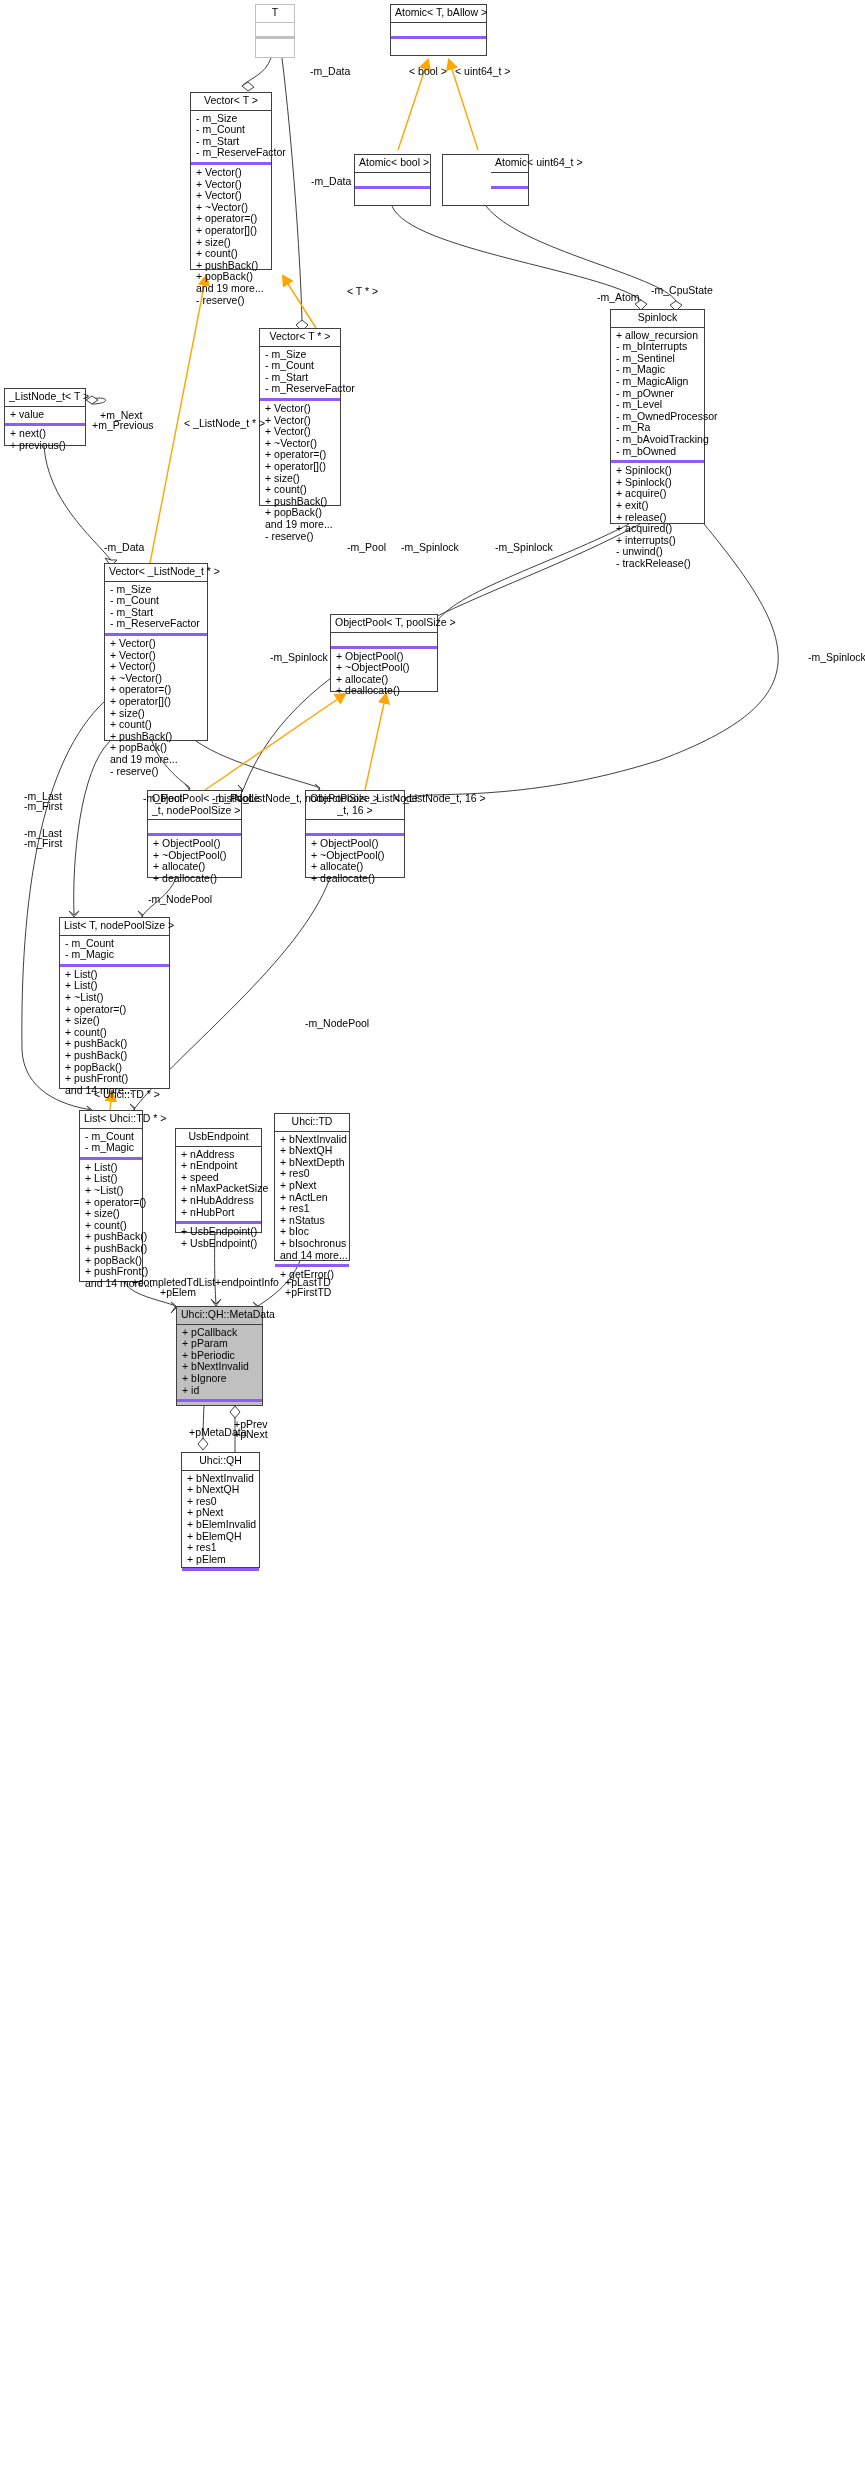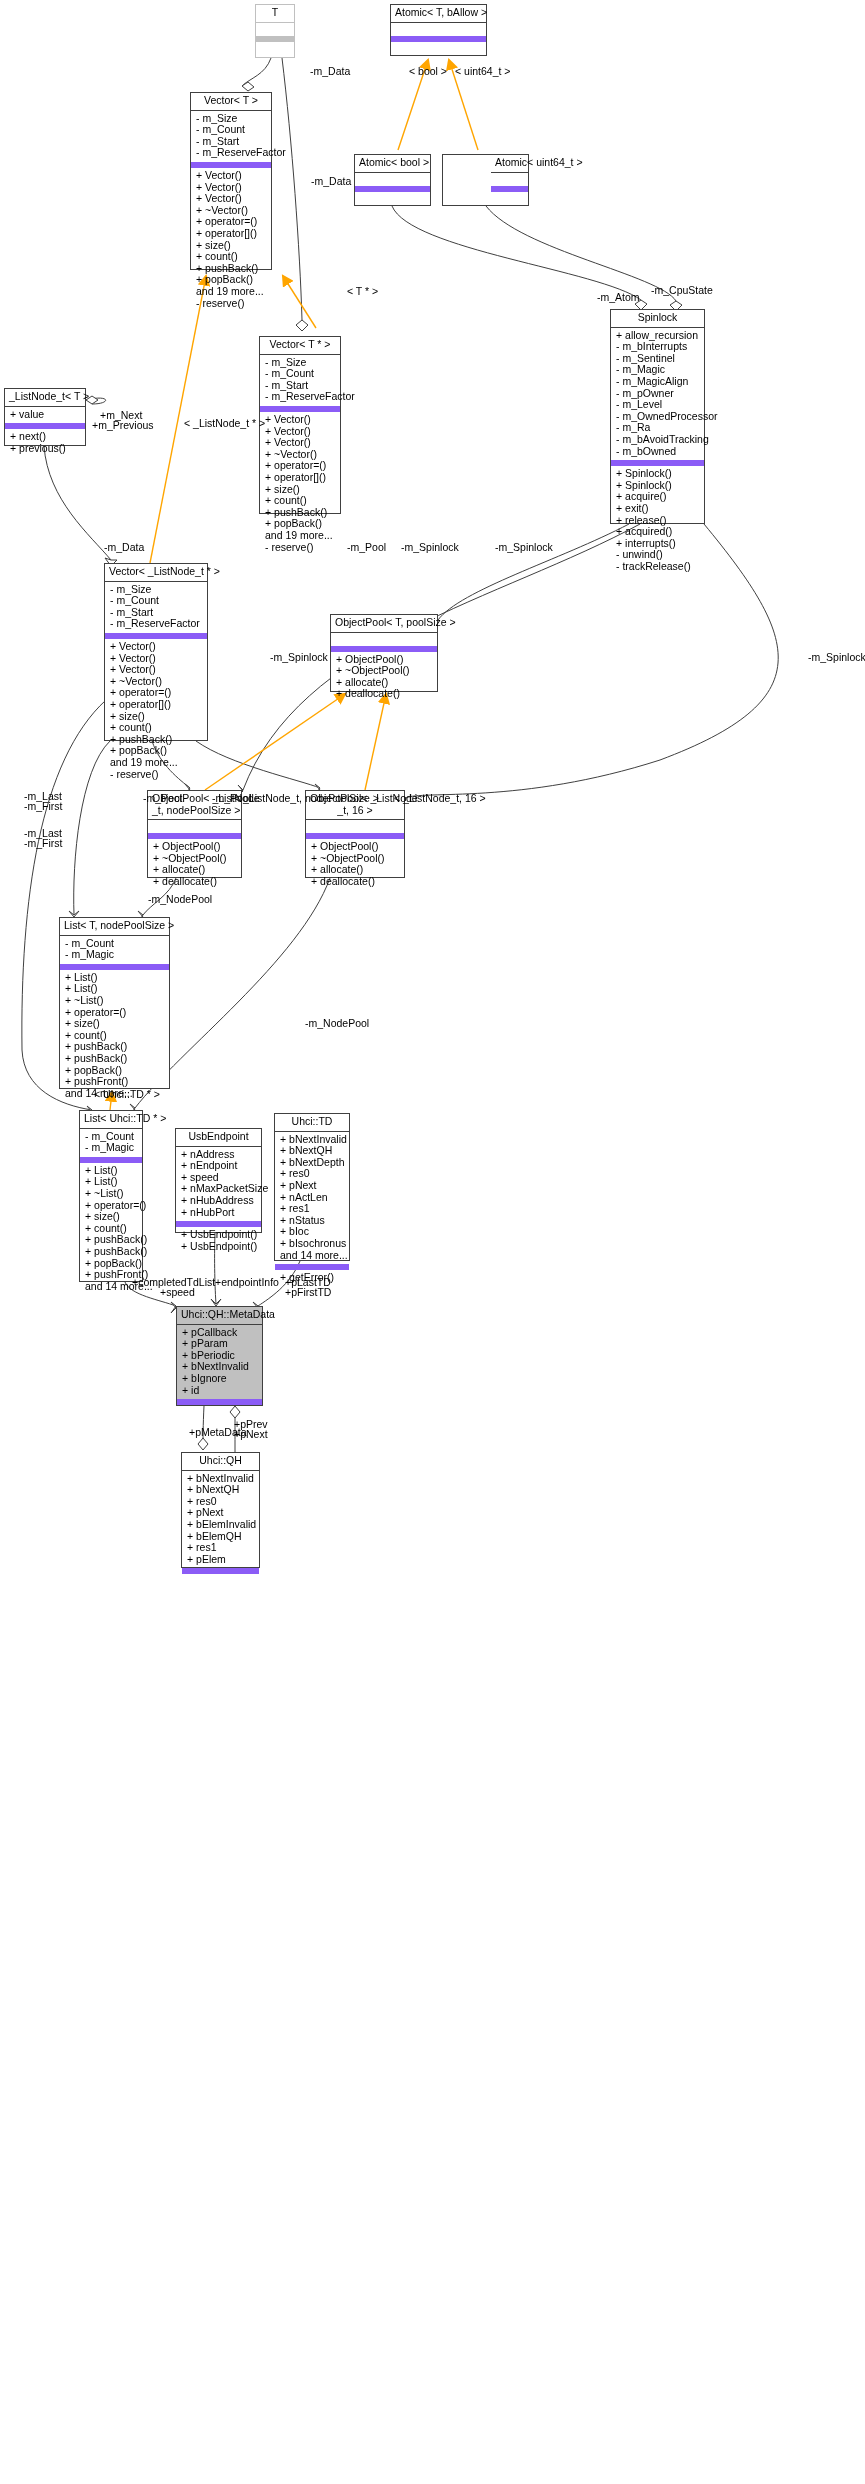--- a/index.html
+++ b/index.html
@@ -42,21 +42,21 @@
   }
   .node .title {
     text-align: center;
     padding: 2px 4px 3px 4px;
     border-bottom: 1px solid #404040;
     white-space: nowrap;
   }
   .node.grey .title { border-bottom-color: #c0c0c0; }
   .node .sect {
     padding: 2px 4px 3px 5px;
-    border-bottom: 6px solid #8b5cf6;
+    border-bottom: 3px solid #8b5cf6;
   }
   .node.grey .sect { border-bottom-color: #c0c0c0; }
   .node .sect:last-child { border-bottom: none; }
   .node .sect.empty { height: 13px; padding: 0; }
   .node .row { white-space: nowrap; }
   .elabel {
     position: absolute;
     font-size: 10.5px;
     line-height: 12px;
     white-space: pre;
@@ -189,21 +189,21 @@
       <div class="node" style="left: 354px; top: 154px; width: 77px; height: 52px;">
         <div class="title">Atomic&lt; bool &gt;</div>
         <div class="sect empty"></div>
         <div class="sect empty"></div>
       </div>
       <div class="node" style="left: 442px; top: 154px; width: 87px; height: 52px; padding-left: 48px;">
         <div class="title">Atomic&lt; uint64_t &gt;</div>
         <div class="sect empty"></div>
         <div class="sect empty"></div>
       </div>
-      <div class="node" style="left: 259px; top: 328px; width: 82px; height: 178px; margin-top: 8px;">
+      <div class="node" style="left: 259px; top: 328px; width: 82px; height: 178px;">
         <div class="title">Vector&lt; T * &gt;</div>
         <div class="sect">
           <div class="row">- m_Size</div>
           <div class="row">- m_Count</div>
           <div class="row">- m_Start</div>
           <div class="row">- m_ReserveFactor</div>
         </div>
         <div class="sect">
           <div class="row">+ Vector()</div>
           <div class="row">+ Vector()</div>
@@ -438,21 +438,21 @@
       <div class="elabel" style="left: 143px; top: 792px;">-m_Pool</div>
       <div class="elabel" style="left: 212px; top: 792px;">-m_Pool</div>
       <div class="elabel" style="left: 234px; top: 792px;">&lt; _ListNode_t, nodePoolSize &gt;</div>
       <div class="elabel" style="left: 394px; top: 792px;">&lt; _ListNode_t, 16 &gt;</div>
       <div class="elabel" style="left: 24px; top: 827px;">-m_Last</div>
       <div class="elabel" style="left: 24px; top: 837px;">-m_First</div>
       <div class="elabel" style="left: 148px; top: 893px;">-m_NodePool</div>
       <div class="elabel" style="left: 305px; top: 1017px;">-m_NodePool</div>
       <div class="elabel" style="left: 94px; top: 1088px;">&lt; Uhci::TD * &gt;</div>
       <div class="elabel" style="left: 132px; top: 1276px;">+completedTdList</div>
-      <div class="elabel" style="left: 160px; top: 1286px;">+speed</div>
+      <div class="elabel" style="left: 160px; top: 1286px;">+pElem</div>
       <div class="elabel" style="left: 215px; top: 1276px;">+endpointInfo</div>
       <div class="elabel" style="left: 285px; top: 1276px;">+pLastTD</div>
       <div class="elabel" style="left: 285px; top: 1286px;">+pFirstTD</div>
       <div class="elabel" style="left: 189px; top: 1426px;">+pMetaData</div>
       <div class="elabel" style="left: 234px; top: 1418px;">+pPrev</div>
       <div class="elabel" style="left: 234px; top: 1428px;">+pNext</div>
     </div>
 </div>
 
 </body></html>

